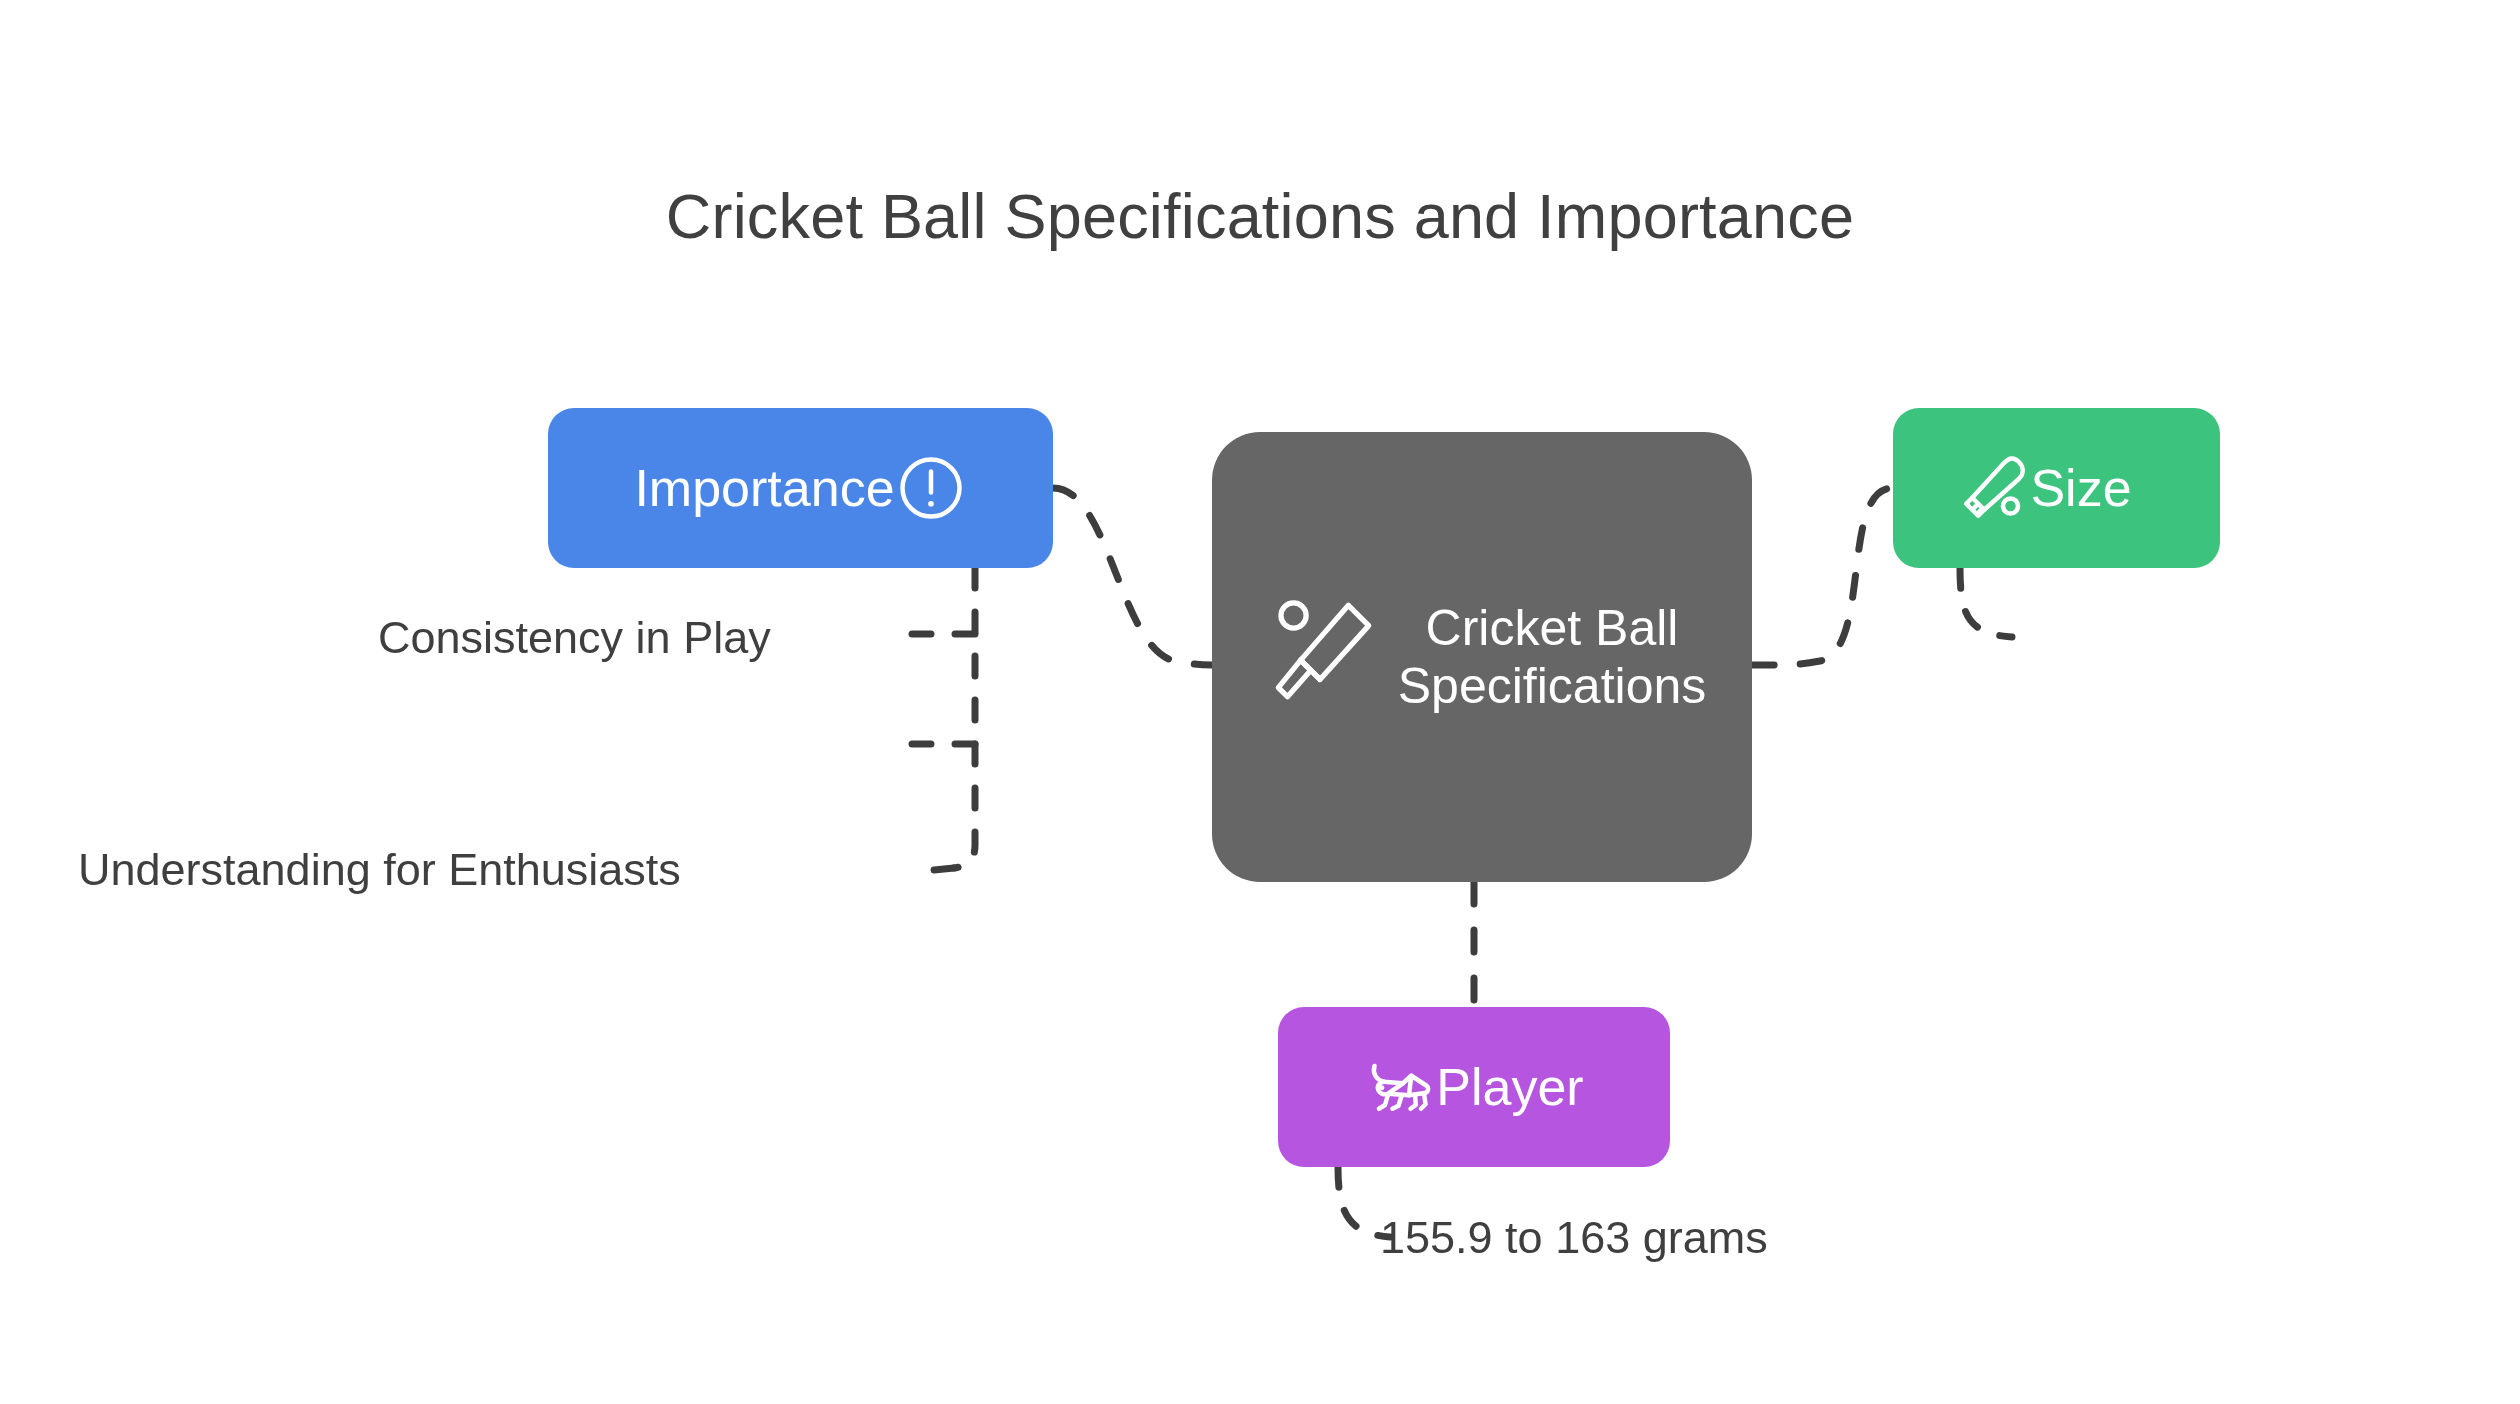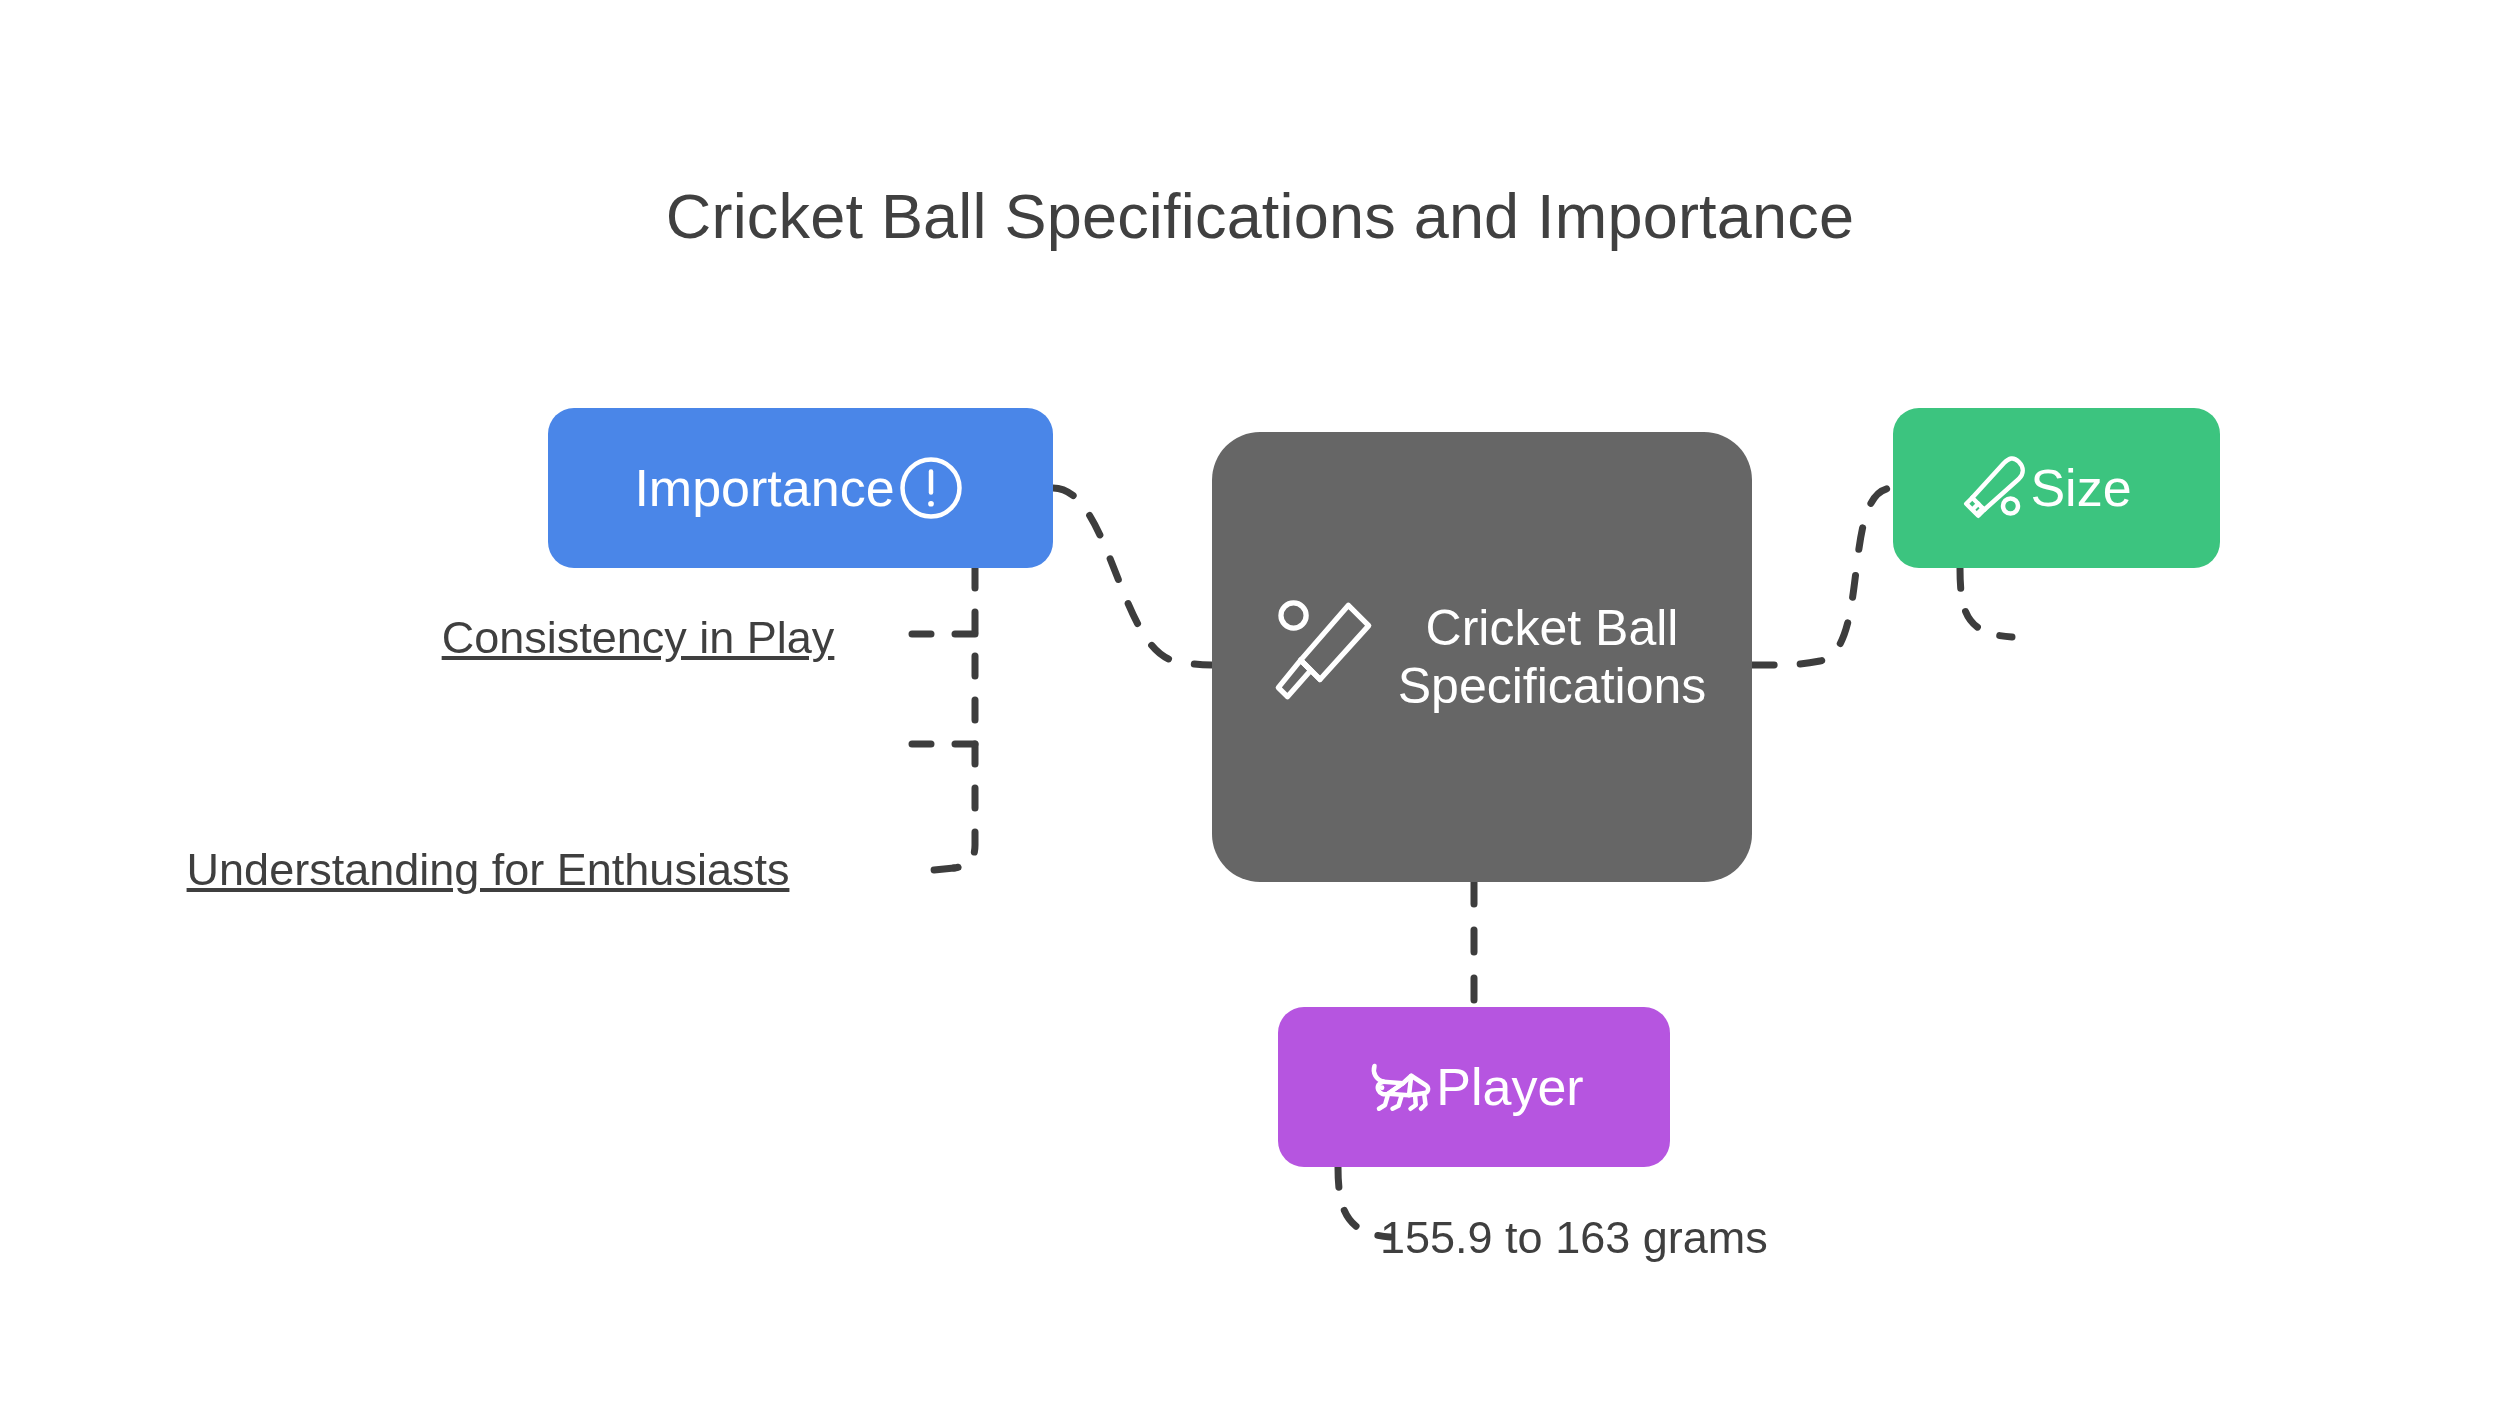--- a/index.html
+++ b/index.html
@@ -127,21 +127,21 @@
 
   
   .leaf {
     position: absolute;
     font-size: 45px;
     color: #3f3f3f;
     white-space: nowrap;
     font-weight: 400;
   }
   .leaf-right { text-align: left; }
-  .leaf-left  { text-align: center; text-decoration: underline; }
+  .leaf-left  { text-align: left; }
 
   #leaf-consistency   { left: 378px;  top: 612px;  width: 520px; }
   #leaf-performance   { left: 368px;  top: 722px;  width: 530px; }
   #leaf-understanding { left: 78px;   top: 844px;  width: 820px; }
 
   #leaf-size-value    { left: 2032px; top: 612px; }
   #leaf-weight-value  { left: 1380px; top: 1212px; }
 </style>
 </head>
 <body>

